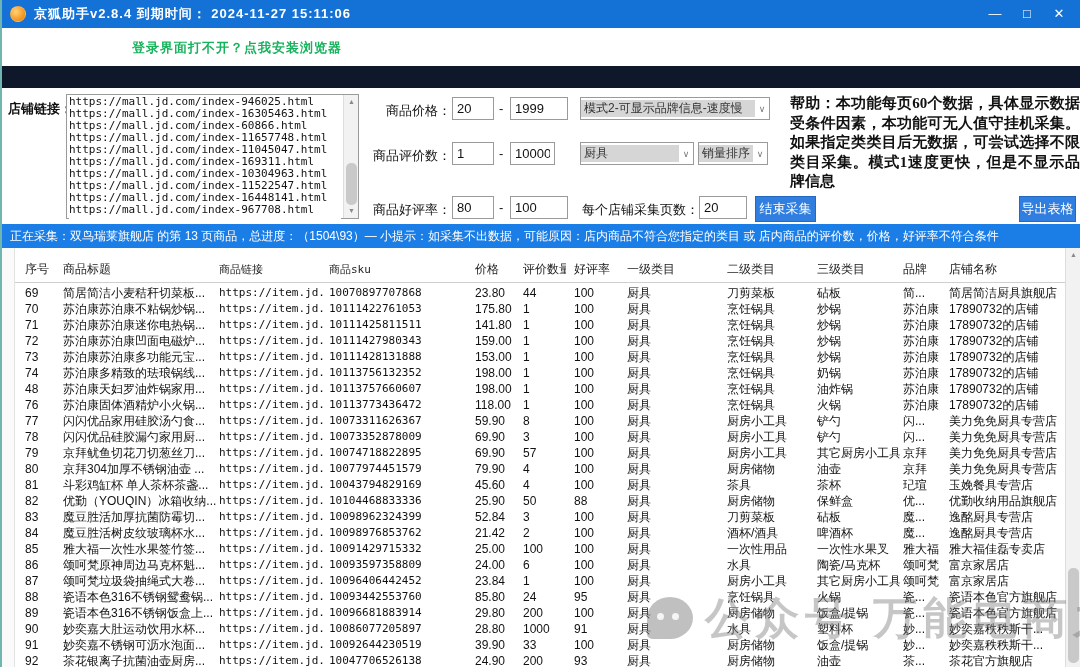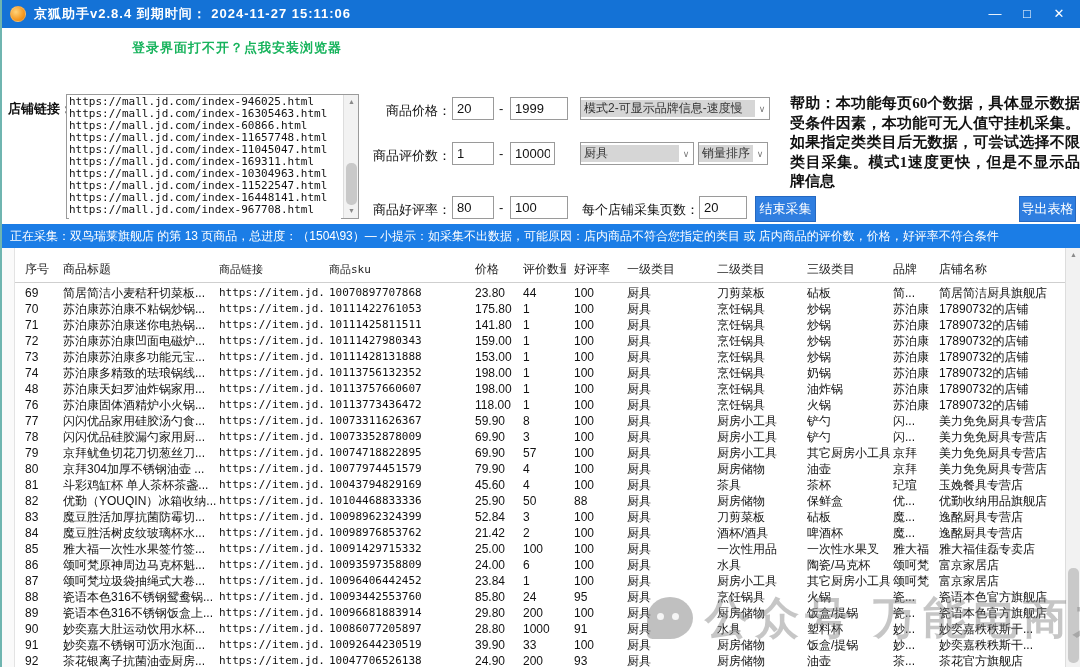--- a/index.html
+++ b/index.html
@@ -1,18 +1,18 @@
 <!DOCTYPE html>
 <html><head>
 <meta charset="utf-8">
 <style>
   * { margin:0; padding:0; box-sizing:border-box; }
   html,body { width:1080px; height:667px; overflow:hidden; background:#888; }
   body { font-family:"Liberation Sans","DejaVu Sans",sans-serif; }
-  .window { position:relative; width:1080px; height:667px; background:#ffffff; overflow:hidden; border-left:2px solid #6fb5b0; }
+  .window { position:relative; width:1080px; height:667px; background:#0f172a; overflow:hidden; border-left:2px solid #6fb5b0; }
 
   
   .titlebar { position:absolute; left:0; top:0; width:100%; height:28px; background:#1472d6; display:flex; align-items:center; padding:0 8px; }
   .app-icon { width:16px; height:16px; border-radius:50%; background:radial-gradient(circle at 35% 35%, #ffd37a, #f59a23 60%, #d87c0a); border:1px solid #fff3; margin-right:8px; flex:0 0 auto; }
   .titletext { color:#fff; font-size:13px; font-weight:bold; letter-spacing:1px; white-space:nowrap; }
   .win-controls { margin-left:auto; display:flex; gap:6px; }
   .win-controls span { color:#fff; font-size:13px; width:26px; text-align:center; cursor:default; line-height:28px; }
 
   
   .toolbar { position:absolute; left:0; top:28px; width:100%; height:38px; background:#fff; }
@@ -49,21 +49,21 @@
 
   
   .tablewrap { position:absolute; left:0; top:248px; width:100%; height:419px; background:#fff; }
   .gutter { position:absolute; left:0; top:0; width:13px; height:100%; background:#fafafa; border-right:1px solid #e3e3e3; }
   .grid { position:absolute; left:13px; top:8px; right:15px; bottom:0; overflow:hidden; }
   .trow { display:flex; height:16px; line-height:16px; font-size:12px; color:#111; white-space:nowrap; }
   .trow.head { height:27px; line-height:27px; border-bottom:1px solid #cfcfcf; color:#222; margin-bottom:2px; }
   .tcell { overflow:hidden; text-overflow:clip; padding-left:3px; flex:0 0 auto; }
   .c0{width:45px; padding-left:10px;} .c1{width:156px;} .c2{width:110px; font-family:"DejaVu Sans Mono","Liberation Mono",monospace; font-size:11px;}
   .c3{width:146px; font-family:"DejaVu Sans Mono","Liberation Mono",monospace; font-size:11px;} .c4{width:48px;} .c5{width:46px;}
-  .c6{width:58px; padding-left:8px;} .c7{width:90px;} .c8{width:90px;} .c9{width:86px;} .c10{width:46px;} .c11{flex:1 1 auto; width:auto;}
+  .c6{width:58px; padding-left:8px;} .c7{width:90px;} .c8{width:90px;margin-left:10px;} .c9{width:86px;} .c10{width:46px;} .c11{flex:1 1 auto; width:auto;}
   .tscroll { position:absolute; right:0; top:0; width:15px; height:100%; background:#f2f2f2; border-left:1px solid #ddd; }
   .tscroll .arr { position:absolute; left:0; width:15px; height:14px; color:#8a8a8a; font-size:7px; text-align:center; line-height:14px; cursor:pointer; }
   .tscroll .thumb { position:absolute; left:2px; width:11px; top:320px; height:95px; background:#c9c9c9; border-radius:5px; cursor:pointer; }
 
   
   .watermark { position:absolute; left:455px; top:575px; width:700px; height:85px; pointer-events:none; opacity:0.42; overflow:hidden; }
   .wm-icon { position:absolute; left:190px; top:22px; width:46px; height:42px; background:#6b6b6b; border-radius:50% 50% 50% 12%; }
   .wm-icon::before { content:""; position:absolute; left:10px; top:16px; width:7px; height:7px; border-radius:50%; background:#e8e8e8; }
   .wm-icon::after { content:""; position:absolute; left:25px; top:16px; width:7px; height:7px; border-radius:50%; background:#e8e8e8; }
   .wm-text { position:absolute; left:248px; top:14px; font-size:44px; font-weight:bold; color:#7a7a7a; letter-spacing:6px; white-space:nowrap; font-family:"Liberation Sans","DejaVu Sans",sans-serif; }

